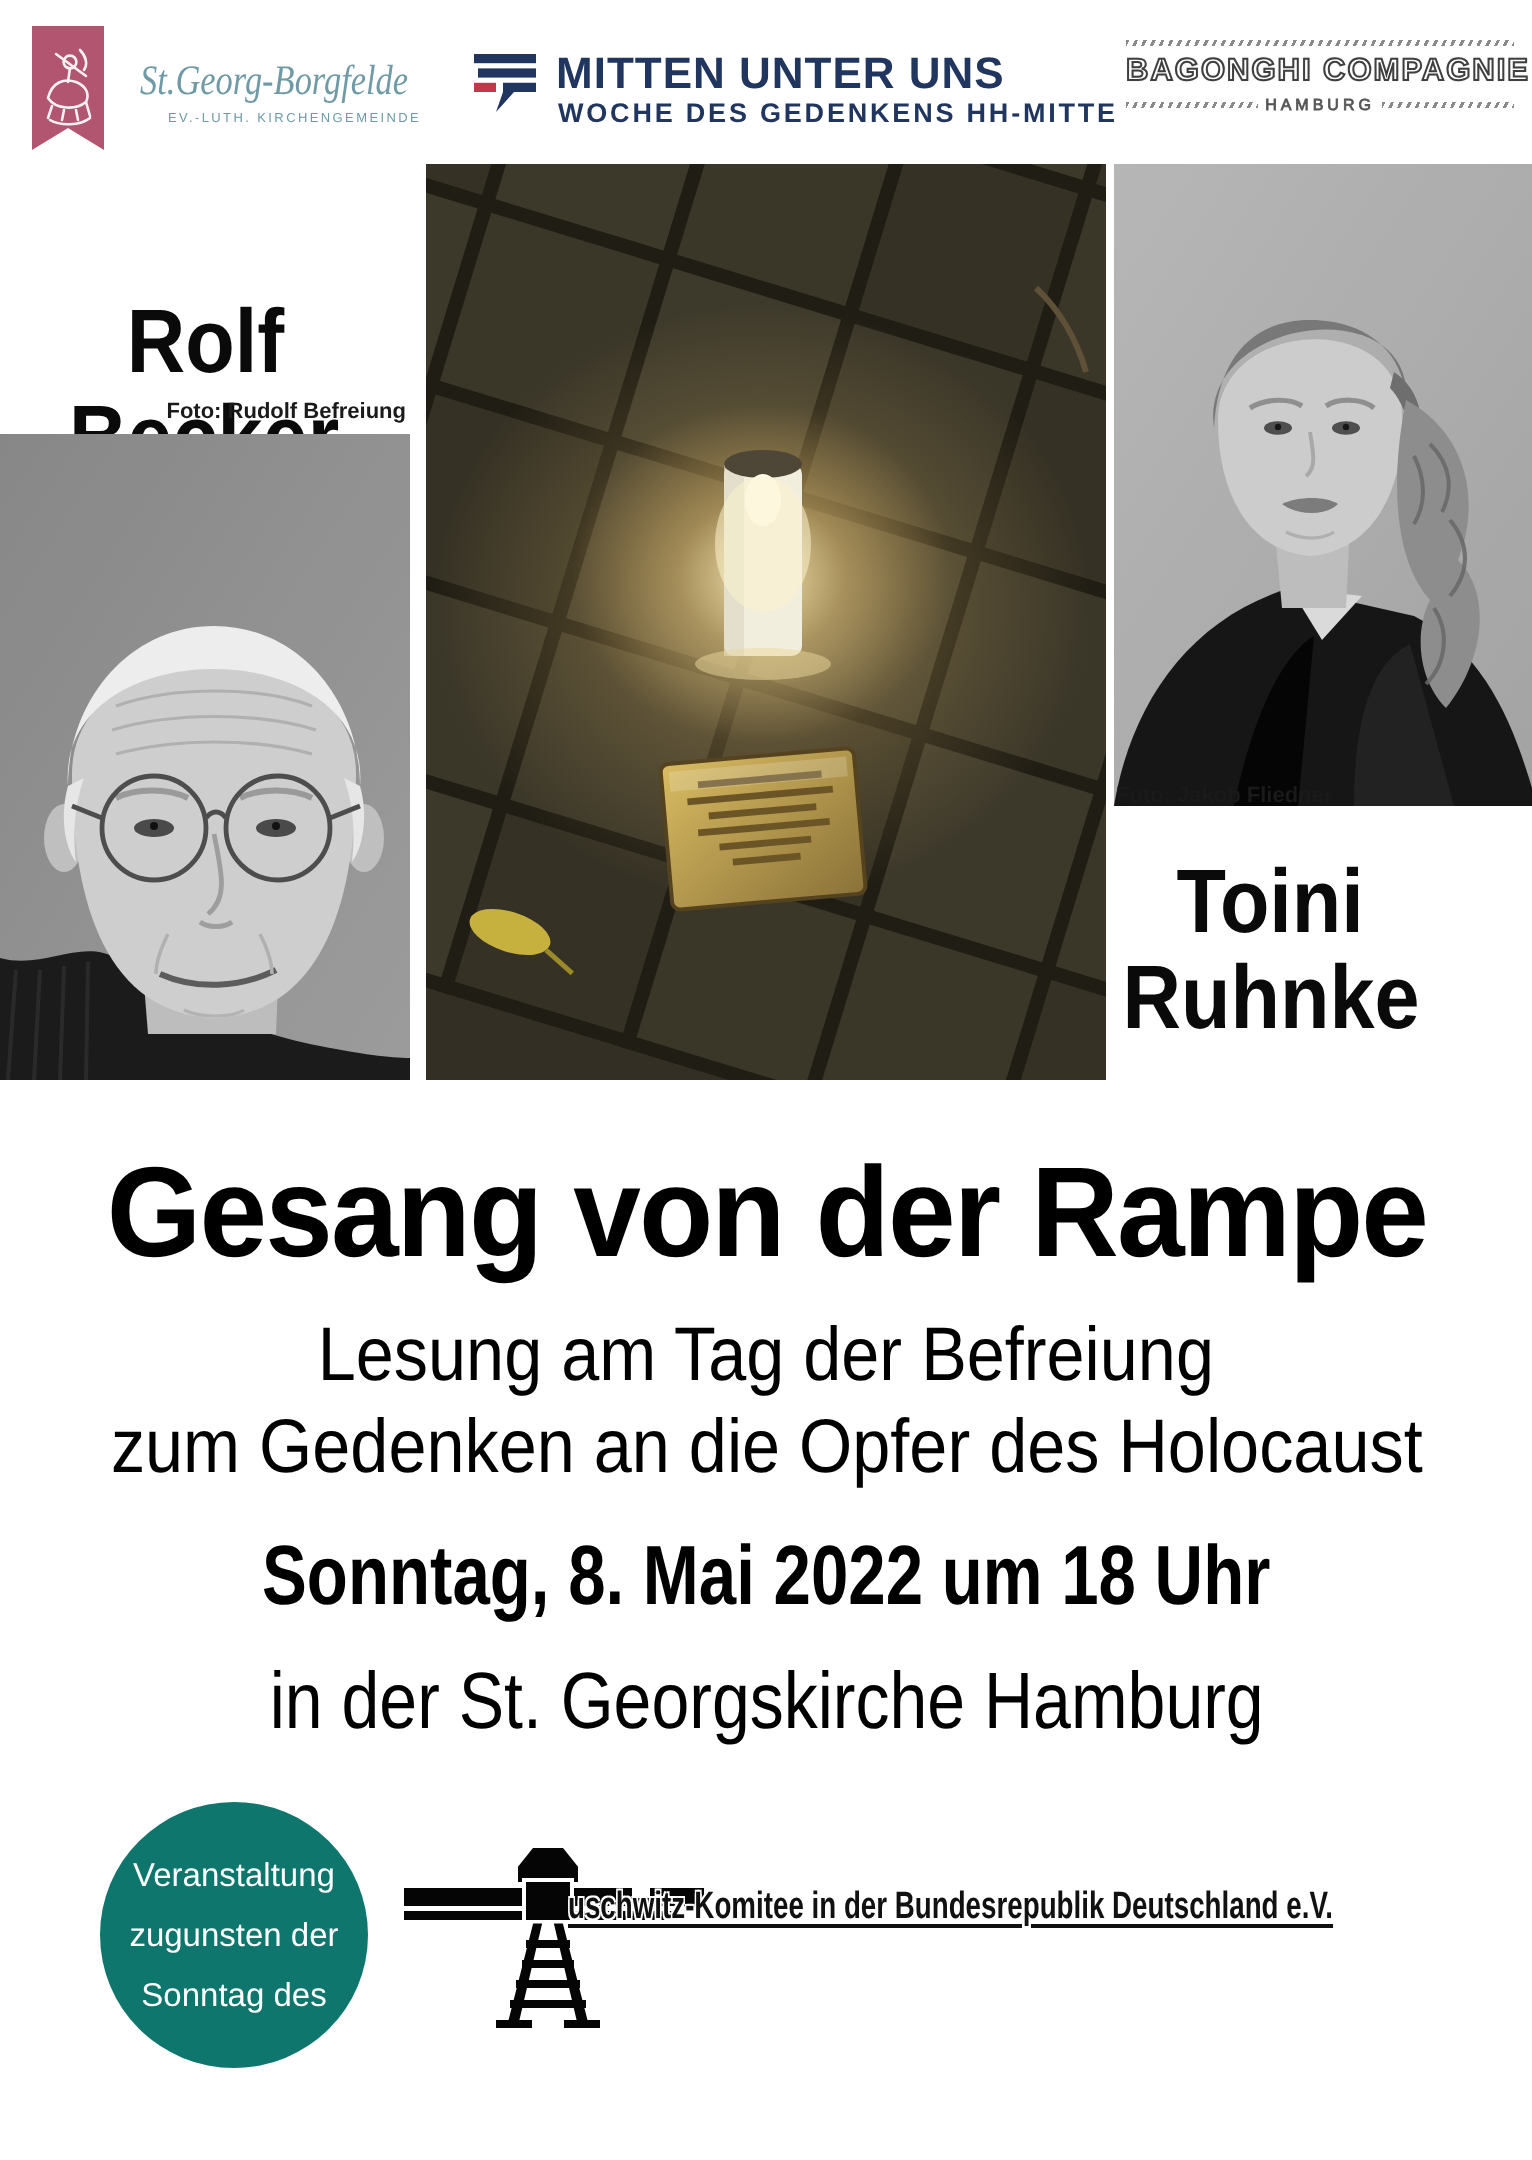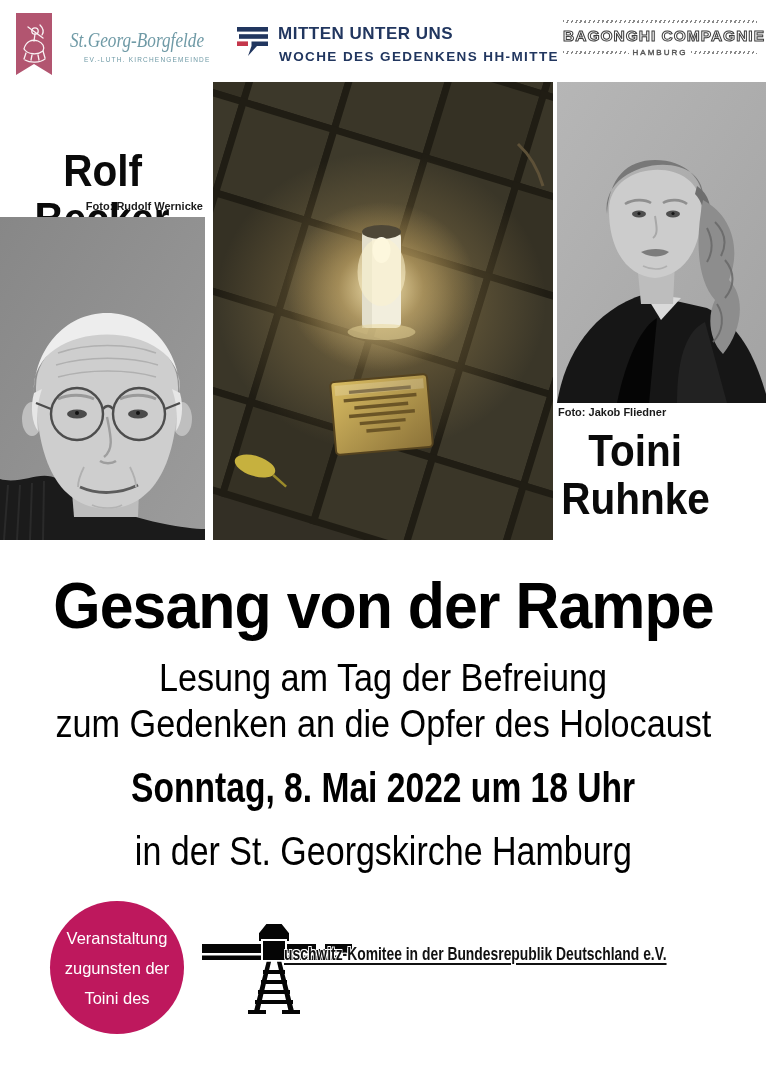--- a/index.html
+++ b/index.html
@@ -12,21 +12,21 @@
   .abs { position: absolute; }
   .line { position: absolute; left: 0; width: 766px; text-align: center; white-space: nowrap; color:#000;margin-top:24px; }
   .cx { display: inline-block; transform: scaleX(var(--sx,1)); transform-origin: 50% 50%; }
   .cxl { display: inline-block; transform: scaleX(var(--sx,1)); transform-origin: 0 50%; }
 
   
   .stgeorg-text { position:absolute; left:70px; top:28px; width:170px; }
   .stgeorg-name { font-family:"Liberation Serif", serif; font-style:italic; font-size:21px; color:#6f9aa6; white-space:nowrap; }
   .stgeorg-sub { font-size:6.5px; letter-spacing:1.2px; color:#6f9aa6; margin-top:3px; margin-left:14px; white-space:nowrap; }
 
-  .mitten-title { position:absolute; left:278px; top:24px; font-size:17px; font-weight:bold; letter-spacing:.5px; color:#21365f; white-space:nowrap; }
+  .mitten-title { position:absolute; left:278px; top:24px; font-size:22px; font-weight:bold; letter-spacing:.5px; color:#21365f; white-space:nowrap; }
   .mitten-sub { position:absolute; left:279px; top:49px; font-size:13.5px; font-weight:bold; letter-spacing:1.4px; color:#21365f; white-space:nowrap; }
 
   .bagonghi { position:absolute; left:563px; top:20px; width:194px; }
   .squiggle { height:3px; background: repeating-linear-gradient(115deg, #8a8a8a 0 1.5px, transparent 1.5px 4px); }
   .bagonghi-title { text-align:center; font-size:15.5px; font-weight:bold; letter-spacing:1px; color:#ffffff;
     -webkit-text-stroke: 1px #3f3f3f; text-shadow: 0 0 1px #777; margin:4px 0 3px 0; white-space:nowrap; }
   .bagonghi-bottom { display:flex; align-items:center; gap:4px; }
   .bagonghi-bottom .squiggle { flex:1; }
   .bagonghi-city { font-size:8px; letter-spacing:2px; color:#555; -webkit-text-stroke:.4px #555; white-space:nowrap; }
 
@@ -39,21 +39,21 @@
   .sub1    { top:633px; font-size:38px; }
   .sub2    { top:679px; font-size:38px; }
   .date    { top:740px; font-size:42px; font-weight:bold; }
   .venue   { top:805px; font-size:40px; }
   .address { top:860px; font-size:27px; }
   .website { top:1012px; font-size:42px; }
 
   
   .benefit-circle {
     position:absolute; left:50px; top:901px; width:134px; height:133px;
-    background:#be185d; border-radius:50%;
+    background:#0f766e; border-radius:50%;
     display:flex; flex-direction:column; align-items:center; justify-content:center;
     color:#ffffff; font-size:16.5px; line-height:30px; text-align:center;
   }
   .committee-text {
     position:absolute; left:284px; top:943px; font-size:19px; font-weight:bold; color:#111; white-space:nowrap;
     text-shadow:-1px -1px 0 #fff, 1px -1px 0 #fff, -1px 1px 0 #fff, 1px 1px 0 #fff;
   }
   .committee-text .cxl { text-decoration: underline; text-decoration-thickness:1.5px; text-underline-offset:3px; }
 </style>
 </head>
@@ -96,21 +96,21 @@
       <div class="squiggle"></div>
       <div class="bagonghi-city">HAMBURG</div>
       <div class="squiggle"></div>
     </div>
   </div>
 
   <div class="perf-name" style="left:0; top:99px; width:205px;margin-top:48px;">
     <span class="cx" style="--sx:.9">Rolf</span><br>
     <span class="cx" style="--sx:.9">Becker</span>
   </div>
-  <div class="credit" style="left:0; top:200px; width:203px; text-align:right;">Foto: Rudolf Wernicke</div>
+  <div class="credit" style="left:0; top:200px; width:203px; text-align:right;">Foto: Rudolf Befreiung</div>
 
   <div class="abs" style="left:0; top:217px; width:205px; height:323px;">
     <svg width="205" height="323" viewBox="0 0 205 323">
       <defs>
         <linearGradient id="bgR" x1="0" y1="0" x2="1" y2="1">
           <stop offset="0" stop-color="#878787"></stop>
             <stop offset="1" stop-color="#9c9c9c"></stop>
         </linearGradient>
       </defs>
       <rect width="205" height="323" fill="url(#bgR)"></rect>
@@ -284,36 +284,36 @@
       <path d="M106,121 C112,117 124,117 130,122" stroke="#8f8f8f" stroke-width="2.6" fill="none"></path>
       <ellipse cx="82" cy="132" rx="7" ry="3.4" fill="#4f4f4f"></ellipse>
       <ellipse cx="116" cy="132" rx="7" ry="3.4" fill="#4f4f4f"></ellipse>
       <circle cx="82" cy="131.5" r="1.6" fill="#161616"></circle>
       <circle cx="116" cy="131.5" r="1.6" fill="#161616"></circle>
       <path d="M98,134 C100,146 101,152 96,156" stroke="#a8a8a8" stroke-width="2" fill="none"></path>
       <path d="M84,170 C92,166 106,166 112,170 C106,176 92,176 84,170 Z" fill="#7c7c7c"></path>
       <path d="M86,184 C94,188 104,188 110,184" stroke="#b0b0b0" stroke-width="1.6" fill="none"></path>
     </svg>
   </div>
-  <div class="credit" style="left:558px; top:406px;">Foto: Jakob Fliedner</div>
+  <div class="credit" style="left:558px; top:392px;">Foto: Jakob Fliedner</div>
   <div class="perf-name" style="left:531px; top:427px; width:209px;">
     <span class="cx" style="--sx:.9">Toini</span><br>
     <span class="cx" style="--sx:.9">Ruhnke</span>
   </div>
 
   <div class="line title"><span class="cx" style="--sx:.95">Gesang von der Rampe</span></div>
   <div class="line sub1"><span class="cx" style="--sx:.9">Lesung am Tag der Befreiung</span></div>
   <div class="line sub2"><span class="cx" style="--sx:.9">zum Gedenken an die Opfer des Holocaust</span></div>
   <div class="line date"><span class="cx" style="--sx:.8">Sonntag, 8. Mai 2022 um 18 Uhr</span></div>
   <div class="line venue"><span class="cx" style="--sx:.85">in der St. Georgskirche Hamburg</span></div>
 
   <div class="benefit-circle">
     <span>Veranstaltung</span>
     <span>zugunsten der</span>
-    <span>Toini des</span>
+    <span>Sonntag des</span>
   </div>
 
   <div class="abs" style="left:200px; top:920px; width:165px; height:95px;">
     <svg width="165" height="95" viewBox="0 0 165 95">
 
       <rect x="2" y="24" width="150" height="9" fill="#050505"></rect>
       <rect x="2" y="35.5" width="138" height="4.5" fill="#050505"></rect>
       <rect x="116" y="24" width="9" height="5" fill="#ffffff"></rect>
 
       <polygon points="58,22 58,13 66,3 82,3 90,13 90,22" fill="#050505" stroke="#ffffff" stroke-width="2"></polygon>

